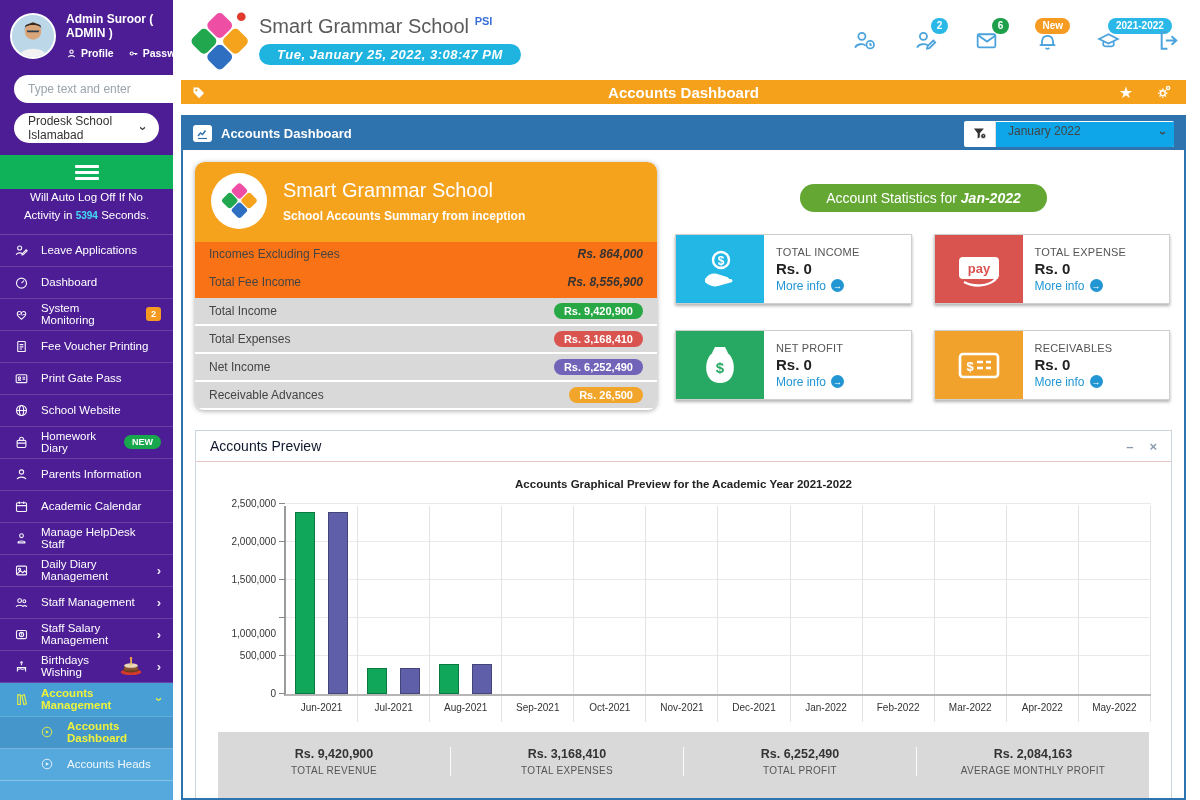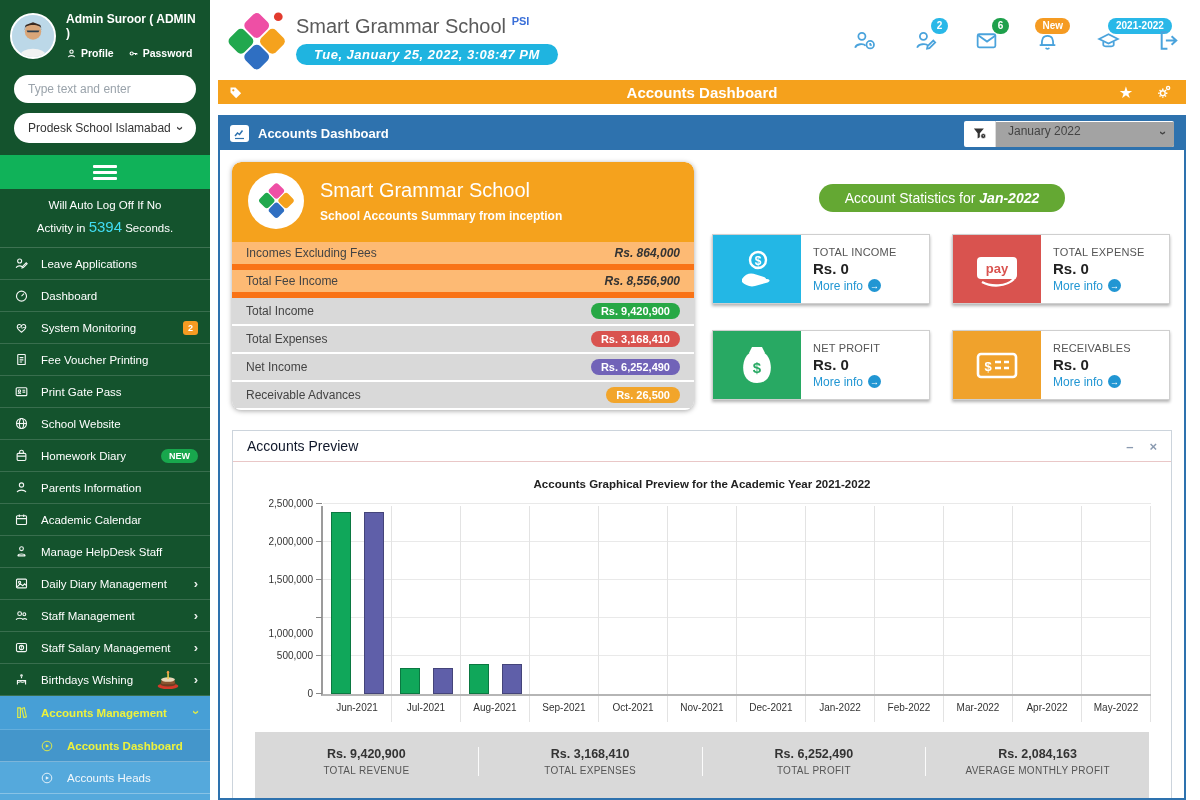--- a/index.html
+++ b/index.html
@@ -1,35 +1,35 @@
 <!DOCTYPE html>
 <html><head>
 <meta charset="utf-8">
 <style>
   *{box-sizing:border-box;margin:0;padding:0;}
   html,body{width:1200px;height:800px;overflow:hidden;}
   body{display:flex;font-family:"Liberation Sans",sans-serif;background:#fff;}
 
   
-  .sidebar{width:210px;flex-shrink:0;background:#14532d;color:#fff;height:800px;overflow:hidden;}
+  .sidebar{width:173px;flex-shrink:0;background:#4c1d95;color:#fff;height:800px;overflow:hidden;}
   .profile{display:flex;gap:10px;padding:12px 10px 8px;align-items:center;}
   .avatar{width:46px;height:46px;border-radius:50%;overflow:hidden;border:2px solid #fff;flex-shrink:0;background:#cfe3ee;}
   .pr-name{font-size:12px;font-weight:bold;margin-bottom:7px;}
   .pr-links{display:flex;gap:14px;font-size:10.5px;font-weight:bold;}
   .pr-link{display:flex;align-items:center;gap:4px;cursor:pointer;}
   .pr-link svg{width:11px;height:11px;}
   .srch{display:block;margin:8px 14px 0;width:182px;height:28px;border:none;border-radius:14px;padding:0 14px;font-size:12px;color:#333;outline:none;}
   .srch::placeholder{color:#9aa3ab;}
   .school-sel{margin:10px 14px 0;height:30px;background:#fff;border-radius:15px;color:#333;font-size:12px;display:flex;align-items:center;padding:0 14px;cursor:pointer;}
   .school-sel .lbl{flex:1;}
   .chev{font-weight:bold;color:#444;display:inline-block;transform:rotate(90deg);font-size:13px;}
   .hambar{margin-top:12px;height:34px;background:#10b259;display:flex;align-items:center;justify-content:center;flex-direction:column;gap:3px;cursor:pointer;}
   .hambar i{display:block;width:24px;height:3px;background:#fff;border-radius:1px;}
-  .autolog{padding:8px 6px 9px;text-align:center;font-size:11.5px;line-height:1.55;border-bottom:1px solid rgba(255,255,255,.18);}
-  .autolog .secs{color:#41dcf2;font-size:15px;}
+  .autolog{padding:0 6px 9px;text-align:center;font-size:11.5px;line-height:1.55;border-bottom:1px solid rgba(255,255,255,.18);}
+  .autolog .secs{color:#41dcf2;font-size:10px;font-weight:bold;}
   .menu-item{height:32px;display:flex;align-items:center;gap:11px;padding:0 12px;font-size:11.5px;border-bottom:1px solid rgba(255,255,255,.16);cursor:pointer;}
   .menu-item .mi-icon{width:18px;display:flex;justify-content:center;opacity:.95;}
   .menu-item .mi-icon svg{width:15px;height:15px;}
   .mi-label{flex:1;}
   .mi-badge{font-size:9px;font-weight:bold;background:#f59b22;border-radius:3px;padding:2px 5px;color:#fff;}
   .mi-badge.new{background:#18a74d;border-radius:7px;padding:2px 8px;}
   .mi-chev{font-size:13px;font-weight:bold;opacity:.9;}
   .mi-chev.down{transform:rotate(90deg);}
   .menu-item.parent-active{height:34px;background:#479fd6;color:#eef23c;font-weight:bold;}
   .menu-item.sub{background:#55a9dc;padding-left:38px;color:#f2f8fc;border-bottom:1px solid rgba(255,255,255,.3);}
@@ -59,33 +59,33 @@
   .star{font-size:16px;cursor:pointer;}
   .gears{display:flex;cursor:pointer;}
 
   .panel{margin:11px 14px 0 8px;border:2px solid #2e72ae;flex:1;display:flex;flex-direction:column;background:#fff;}
   .panel-hdr{height:33px;background:#2e72ae;display:flex;align-items:center;padding:0 10px;color:#fff;}
   .ph-ic{width:19px;height:17px;background:#fff;border-radius:3px;display:flex;align-items:center;justify-content:center;margin-right:9px;}
   .ph-title{font-size:13px;font-weight:bold;}
   .filter-box{margin-left:auto;background:#fff;border-radius:2px;height:26px;display:flex;align-items:stretch;overflow:hidden;}
   .funnel{width:32px;display:flex;align-items:center;justify-content:center;border-right:1px solid #dcdcdc;cursor:pointer;}
   .sel-wrap{position:relative;width:178px;}
-  .sel-wrap select{width:100%;height:100%;border:none;outline:none;appearance:none;-webkit-appearance:none;background:#a3a3a3;font-size:12px;color:#444;padding:0 26px 8px 12px;font-family:"Liberation Sans",sans-serif;}
+  .sel-wrap select{width:100%;height:100%;border:none;outline:none;appearance:none;-webkit-appearance:none;background:#0ea5e9;font-size:12px;color:#444;padding:0 26px 8px 12px;font-family:"Liberation Sans",sans-serif;}
   .sel-chev{position:absolute;right:9px;top:5px;color:#444;pointer-events:none;font-weight:bold;display:inline-block;transform:rotate(90deg);font-size:12px;}
 
   .panel-body{padding:12px 12px 0;flex:1;}
   .toprow{display:flex;gap:18px;}
 
   
   .sumcard{width:462px;flex-shrink:0;border-radius:9px;box-shadow:0 1px 5px rgba(0,0,0,.35);overflow:hidden;background:#fff;}
   .sum-hdr{background:#f5a21d;padding:11px 16px 13px;display:flex;align-items:center;gap:16px;border-radius:9px 9px 0 0;}
   .sum-logo{width:56px;height:56px;background:#fff;border-radius:50%;display:flex;align-items:center;justify-content:center;flex-shrink:0;}
   .sum-ttl{color:#fff;font-size:20px;}
   .sum-sub{color:#fff;font-size:12px;font-weight:bold;margin-top:7px;}
-  .sum-row{height:28px;display:flex;align-items:center;justify-content:space-between;padding:0 14px;font-size:12px;color:#444;background:#fdba74;border-bottom:6px solid #f97316;}
+  .sum-row{height:28px;display:flex;align-items:center;justify-content:space-between;padding:0 14px;font-size:12px;color:#444;background:#f97316;border-bottom:4px solid #f97316;}
   .sum-row.gray{background:#d9d9d9;border-bottom:2px solid #fff;}
   .sum-val{font-style:italic;font-weight:bold;color:#333;}
   .sum-pill{font-style:normal;color:#fff;font-size:11px;font-weight:bold;padding:2px 10px;border-radius:10px;}
 
   
   .statcol{flex:1;display:flex;flex-direction:column;}
   .stat-head{margin:22px auto 0;background:#64a833;color:#fff;font-size:14px;padding:6px 26px;border-radius:17px;}
   .stat-head b{font-style:italic;}
   .cards{display:grid;grid-template-columns:1fr 1fr;gap:26px 22px;margin-top:22px;padding-right:2px;}
   .stat-card{display:flex;background:#fff;border:1px solid #cfcfcf;box-shadow:0 2px 3px rgba(0,0,0,.3);height:70px;cursor:pointer;}

